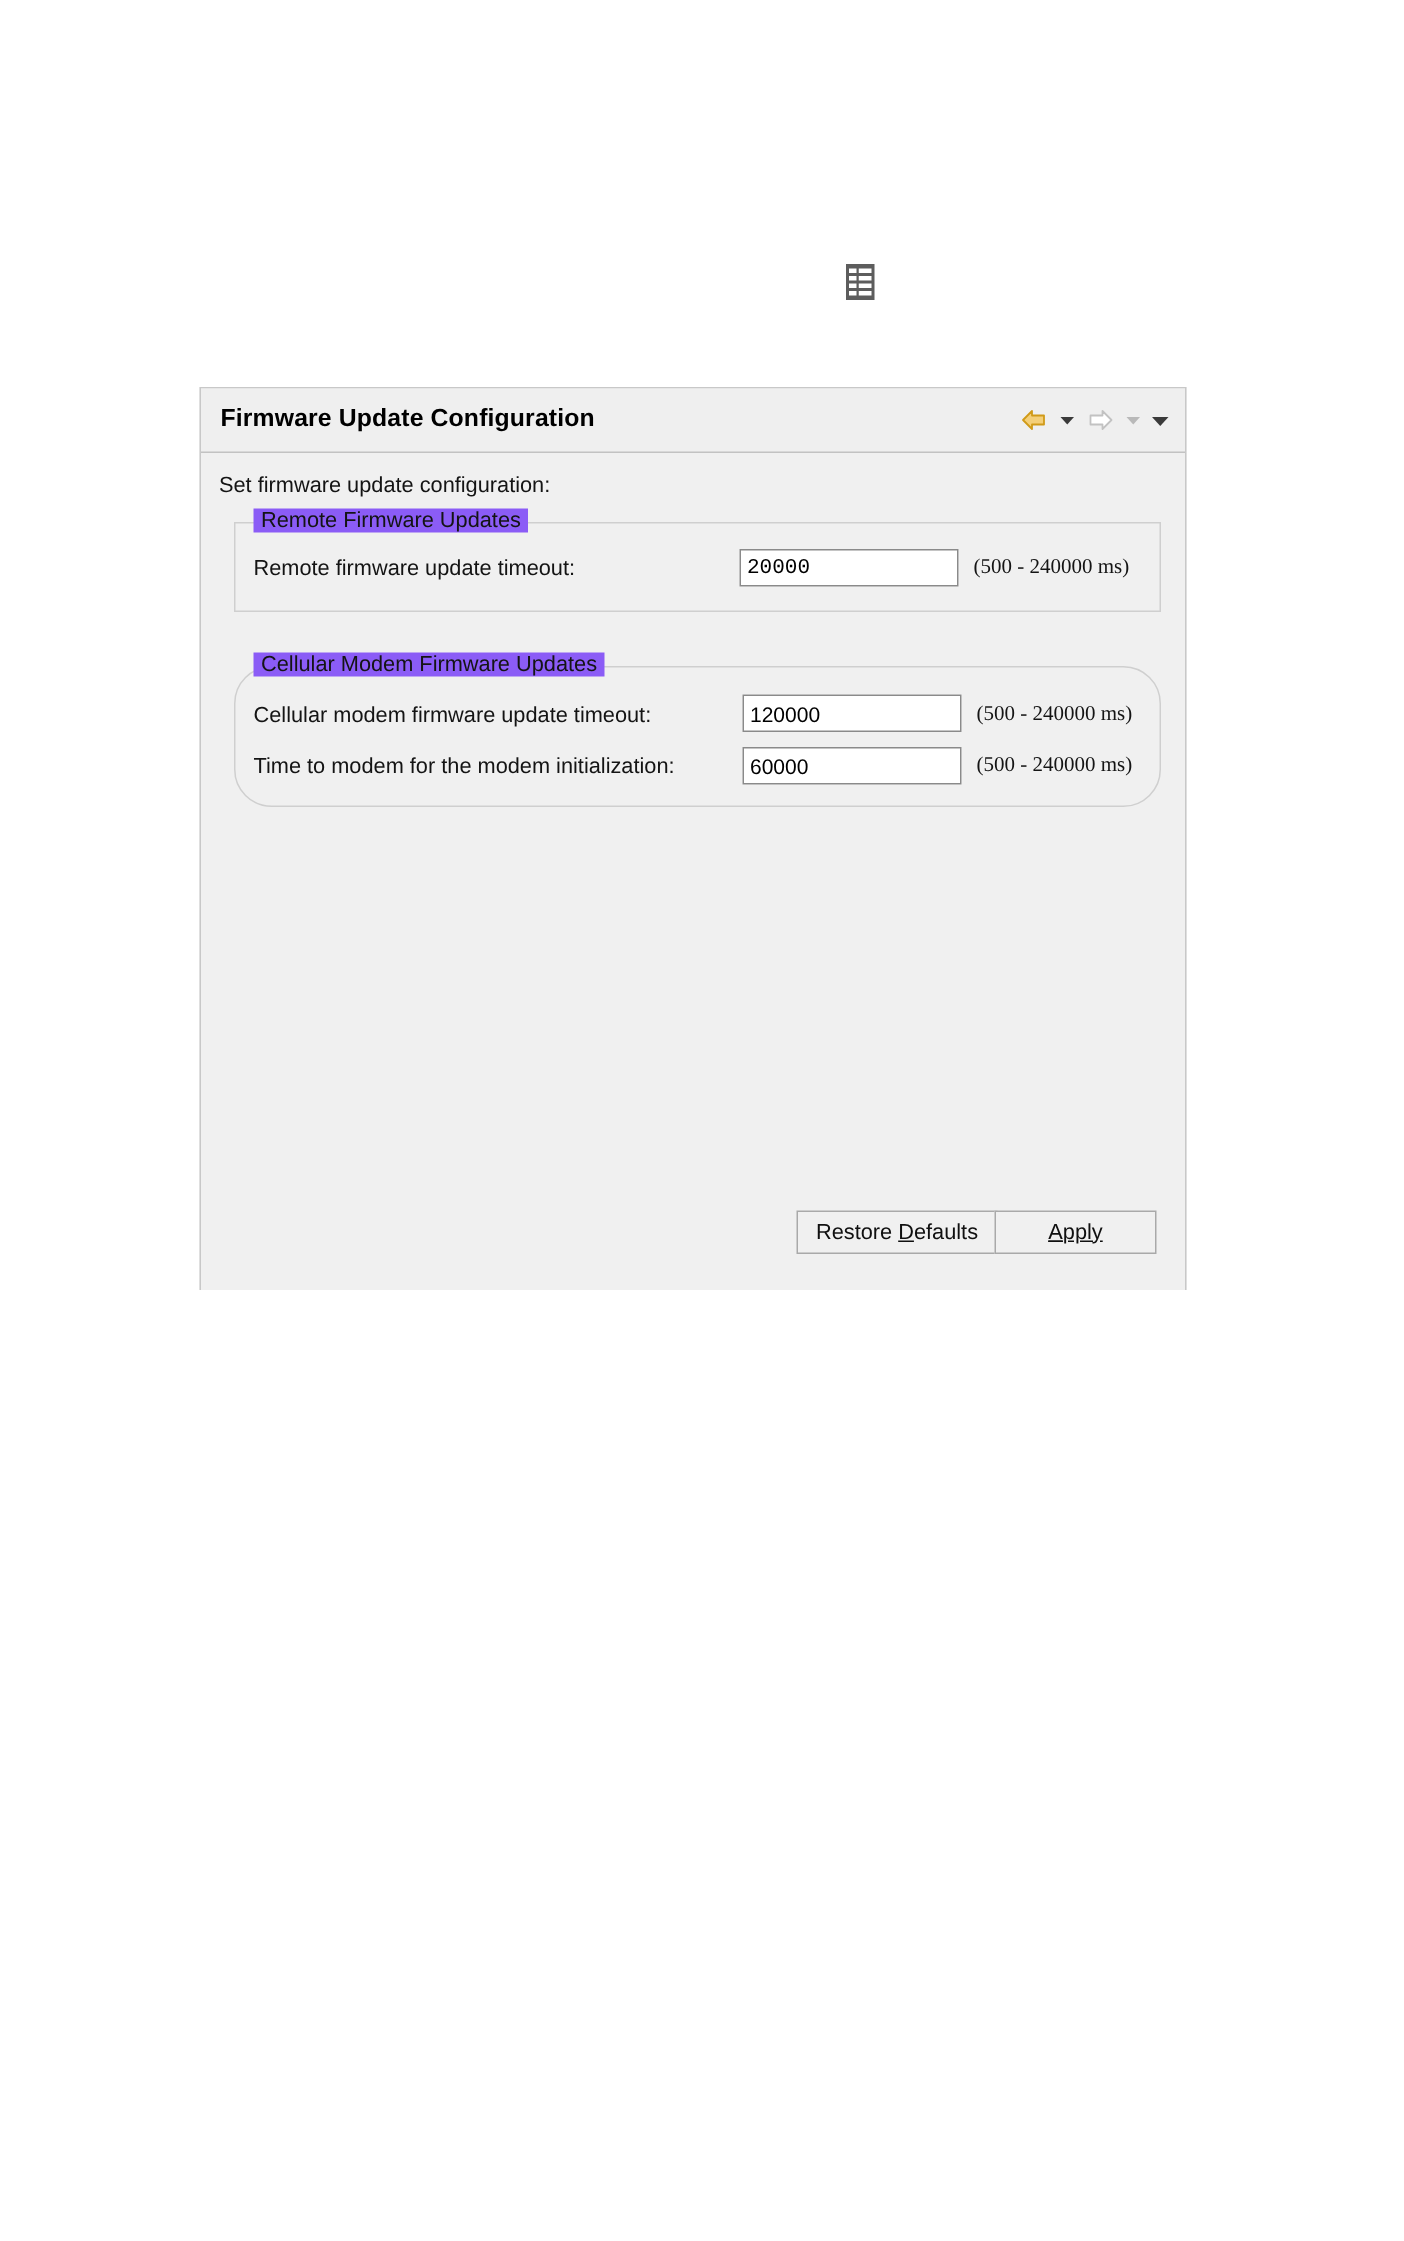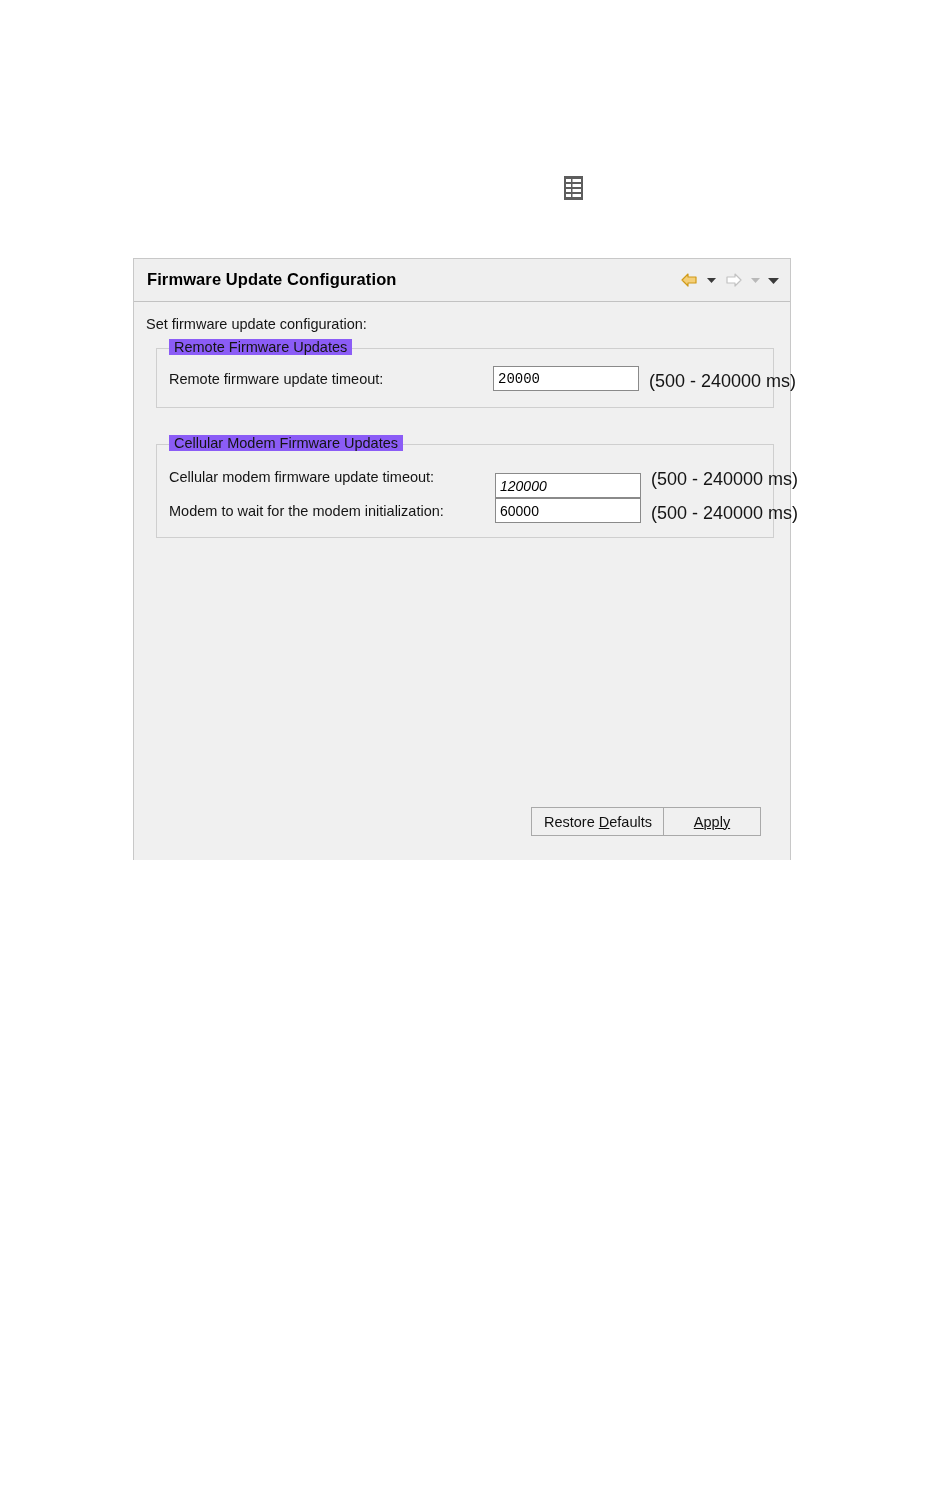--- a/index.html
+++ b/index.html
@@ -102,21 +102,21 @@
     position: absolute;
     top: -10px;
     left: 12px;
     background: #8b5cf6;
     padding: 0 5px;
     font-size: 14.5px;
     color: #141414;
   }
 
   .group-1 { left: 22px; top: 46px; width: 618px; height: 60px; }
-  .group-2 { left: 22px; top: 142px; width: 618px; height: 94px; }
+  .group-2 { left: 22px; top: 142px; width: 618px; height: 94px; border-radius: 25px; }
 
   .field-label {
     position: absolute;
     font-size: 14.5px;
     color: #141414;
     white-space: nowrap;
   }
   .field-input {
     position: absolute;
     width: 146px;
@@ -126,32 +126,33 @@
     box-sizing: border-box;
     font-family: "Liberation Sans", sans-serif;
     font-size: 14px;
     color: #000000;
     padding: 0 4px;
     line-height: 23px;
     outline: none;
   }
   .field-hint {
     position: absolute;
-    font-size: 18px;
+    font-size: 14px;
     color: #141414;
     white-space: nowrap;
+    font-family: Liberation Serif, serif;
   }
 
   
   .r1-label { left: 12px; top: 22px; }
   .r1-input { left: 336px; top: 17px; font-family: Liberation Mono, monospace; }
   .r1-hint  { left: 492px; top: 22px; }
 
   .r2-label { left: 12px; top: 24px; }
-  .r2-input { left: 338px; top: 28px; font-style: italic; }
+  .r2-input { left: 338px; top: 18px; }
   .r2-hint  { left: 494px; top: 24px; }
 
   .r3-label { left: 12px; top: 58px; }
   .r3-input { left: 338px; top: 53px; }
   .r3-hint  { left: 494px; top: 58px; }
 
   
   .btn {
     position: absolute;
     height: 29px;
@@ -160,21 +161,21 @@
     box-sizing: border-box;
     font-family: "Liberation Sans", sans-serif;
     font-size: 14.5px;
     color: #101010;
     display: flex;
     align-items: center;
     justify-content: center;
     cursor: default;
   }
   .btn-restore { left: 397px; top: 505px; width: 134px; }
-  .btn-apply   { left: 529px; top: 505px; width: 98px; text-decoration: underline; }
+  .btn-apply   { left: 529px; top: 505px; width: 108px; text-decoration: underline; }
   .u { text-decoration: underline; }
 </style>
 </head>
 <body>
 
 <div class="doc-icon">
   <svg width="30" height="30" viewBox="0 0 30 30">
     <rect x="4" y="3" width="19" height="24" fill="#5d5d5d"></rect>
     <rect x="6" y="6" width="5" height="3" fill="#ffffff"></rect>
     <rect x="12.5" y="6" width="8.5" height="3" fill="#ffffff"></rect>
@@ -235,21 +236,21 @@
       <div class="field-hint r1-hint">(500 - 240000 ms)</div>
     </div>
 
     <div class="group group-2">
       <div class="group-legend">Cellular Modem Firmware Updates</div>
 
       <div class="field-label r2-label">Cellular modem firmware update timeout:</div>
       <input class="field-input r2-input" type="text" value="120000" style="">
       <div class="field-hint r2-hint">(500 - 240000 ms)</div>
 
-      <div class="field-label r3-label">Modem to wait for the modem initialization:</div>
+      <div class="field-label r3-label">Time to modem for the modem initialization:</div>
       <input class="field-input r3-input" type="text" value="60000" style="">
       <div class="field-hint r3-hint">(500 - 240000 ms)</div>
     </div>
 
     <div class="btn btn-restore">
       <span>Restore <span class="u">D</span>efaults</span>
     </div>
     <div class="btn btn-apply">
       <span><span class="u">A</span>pply</span>
     </div>

